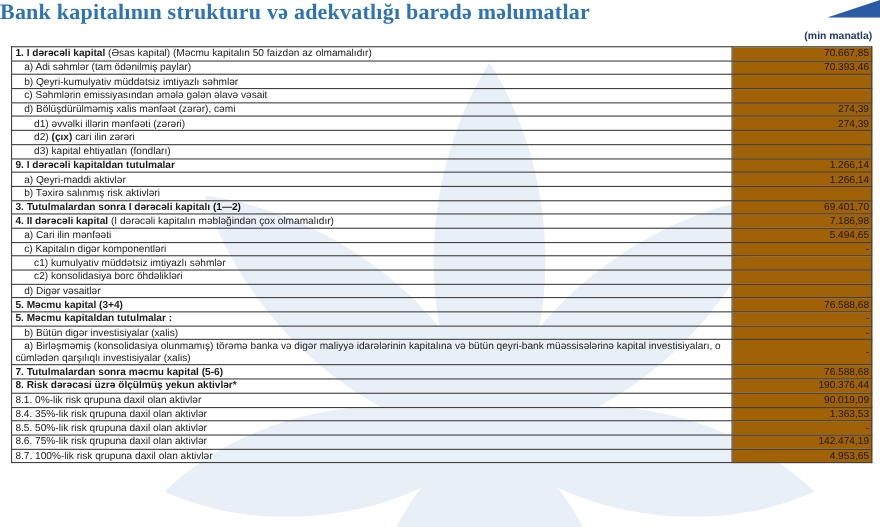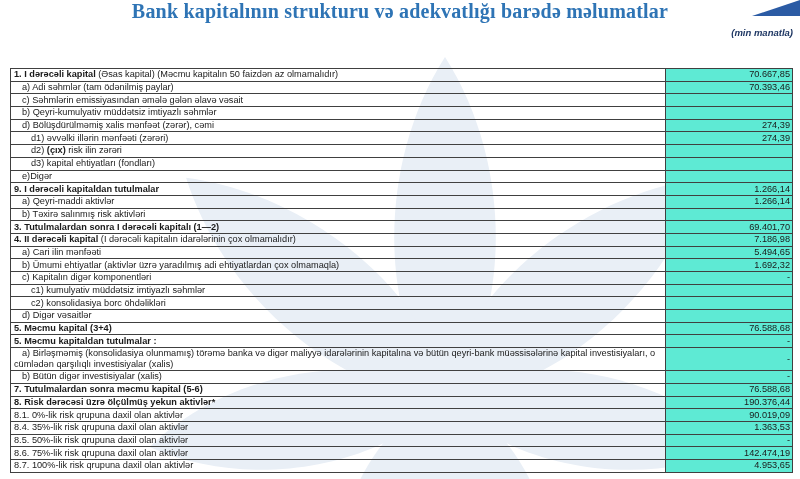--- a/index.html
+++ b/index.html
@@ -2,40 +2,40 @@
 <html><head>
 <meta charset="utf-8">
 <style>
   html,body{margin:0;padding:0;}
   body{
     width:800px;height:479px;position:relative;overflow:hidden;background:#ffffff;
     font-family:"Liberation Sans",sans-serif;
   }
   .watermark{position:absolute;left:0;top:0;z-index:0;pointer-events:none;}
   .page-title{
-    position:absolute;top:0px;left:0;width:100%;text-align:center;
+    position:absolute;top:0px;left:0;width:100%;
     font-family:"Liberation Serif",serif;font-weight:bold;font-size:20px;
     color:#2E74B5;z-index:2;letter-spacing:.2px;
   }
   .unit-note{
-    position:absolute;top:27px;right:7px;font-size:9.5px;font-style:italic;
+    position:absolute;top:27px;right:7px;font-size:9.5px;
     font-weight:bold;color:#1F3864;z-index:2;
   }
   .corner-logo{position:absolute;top:0;right:0;z-index:2;}
   table.cap{
     position:absolute;left:10px;top:42px;width:783px;border-collapse:collapse;
-    z-index:1;table-layout:fixed;margin-top:26px;
+    z-index:1;table-layout:fixed;
   }
   table.cap td{
     border:1px solid #404040;font-size:9.2px;line-height:11px;
     padding:0 2px 0 3px;color:#1a1a1a;vertical-align:middle;
   }
   table.cap tr{height:12.7px;}
   td.value{
-    width:121px;background:#5eead4;text-align:right;color:#1F3864;
+    width:121px;background:#a16207;text-align:right;color:#1F3864;
     padding-right:3px;font-size:9.2px;
   }
   .b{font-weight:bold;}
   .ind-0{text-indent:0;}
   .ind-1{text-indent:8px;}
   .ind-2{text-indent:17px;}
 </style>
 </head>
 <body>
 
@@ -65,74 +65,66 @@
   <tbody id="rows">
       <tr>
         <td class="label ind-0"><span class="b">1. I dərəcəli kapital </span><span>(Əsas kapital) (Məcmu kapitalın 50 faizdən  az olmamalıdır)</span></td>
         <td class="value">70.667,85</td>
       </tr>
       <tr>
         <td class="label ind-1"><span>a) Adi səhmlər (tam ödənilmiş paylar)</span></td>
         <td class="value">70.393,46</td>
       </tr>
       <tr>
-        <td class="label ind-1"><span>c) Səhmlərin emissiyasından əmələ gələn  əlavə vəsait</span></td>
+        <td class="label ind-1"><span>b) Qeyri-kumulyativ müddətsiz imtiyazlı səhmlər</span></td>
         <td class="value"></td>
       </tr>
       <tr>
-        <td class="label ind-1"><span>b) Qeyri-kumulyativ müddətsiz imtiyazlı səhmlər</span></td>
+        <td class="label ind-1"><span>c) Səhmlərin emissiyasından əmələ gələn  əlavə vəsait</span></td>
         <td class="value"></td>
       </tr>
       <tr>
         <td class="label ind-1"><span>d)  Bölüşdürülməmiş xalis mənfəət (zərər), cəmi</span></td>
         <td class="value">274,39</td>
       </tr>
       <tr>
         <td class="label ind-2"><span>d1) əvvəlki illərin mənfəəti (zərəri)</span></td>
         <td class="value">274,39</td>
       </tr>
       <tr>
-        <td class="label ind-2"><span>d2) </span><span class="b">(çıx)</span><span> risk ilin zərəri</span></td>
+        <td class="label ind-2"><span>d2) </span><span class="b">(çıx)</span><span> cari ilin zərəri</span></td>
         <td class="value"></td>
       </tr>
       <tr>
         <td class="label ind-2"><span>d3) kapital ehtiyatları (fondları)</span></td>
-        <td class="value"></td>
-      </tr>
-      <tr>
-        <td class="label ind-1"><span>e)Digər</span></td>
         <td class="value"></td>
       </tr>
       <tr>
         <td class="label ind-0"><span class="b">9. I dərəcəli kapitaldan  tutulmalar</span></td>
         <td class="value">1.266,14</td>
       </tr>
       <tr>
         <td class="label ind-1"><span>a) Qeyri-maddi aktivlər</span></td>
         <td class="value">1.266,14</td>
       </tr>
       <tr>
         <td class="label ind-1"><span>b) Təxirə salınmış risk aktivləri</span></td>
         <td class="value"></td>
       </tr>
       <tr>
         <td class="label ind-0"><span class="b">3. Tutulmalardan  sonra I dərəcəli kapitalı (1—2)</span></td>
         <td class="value">69.401,70</td>
       </tr>
       <tr>
-        <td class="label ind-0"><span class="b">4. II dərəcəli  kapital </span><span>(I dərəcəli  kapitalın  idarələrinin çox olmamalıdır)</span></td>
+        <td class="label ind-0"><span class="b">4. II dərəcəli  kapital </span><span>(I dərəcəli  kapitalın  məbləğindən çox olmamalıdır)</span></td>
         <td class="value">7.186,98</td>
       </tr>
       <tr>
         <td class="label ind-1"><span>a) Cari ilin mənfəəti</span></td>
         <td class="value">5.494,65</td>
-      </tr>
-      <tr>
-        <td class="label ind-1"><span>b) Ümumi ehtiyatlar (aktivlər üzrə yaradılmış adi ehtiyatlardan çox olmamaqla)</span></td>
-        <td class="value">1.692,32</td>
       </tr>
       <tr>
         <td class="label ind-1"><span>c)  Kapitalın digər komponentləri</span></td>
         <td class="value">-</td>
       </tr>
       <tr>
         <td class="label ind-2"><span>c1) kumulyativ müddətsiz imtiyazlı səhmlər</span></td>
         <td class="value"></td>
       </tr>
       <tr>
@@ -145,25 +137,25 @@
       </tr>
       <tr>
         <td class="label ind-0"><span class="b">5. Məcmu kapital (3+4)</span></td>
         <td class="value">76.588,68</td>
       </tr>
       <tr>
         <td class="label ind-0"><span class="b">5. Məcmu kapitaldan tutulmalar :</span></td>
         <td class="value">-</td>
       </tr>
       <tr>
-        <td class="label ind-1"><span>a)   Birləşməmiş (konsolidasiya olunmamış) törəmə banka və digər maliyyə idarələrinin kapitalına və bütün qeyri-bank müəssisələrinə kapital investisiyaları, o cümlədən qarşılıqlı investisiyalar (xalis)</span></td>
+        <td class="label ind-1"><span>b)   Bütün digər investisiyalar (xalis)</span></td>
         <td class="value">-</td>
       </tr>
       <tr>
-        <td class="label ind-1"><span>b)   Bütün digər investisiyalar (xalis)</span></td>
+        <td class="label ind-1"><span>a)   Birləşməmiş (konsolidasiya olunmamış) törəmə banka və digər maliyyə idarələrinin kapitalına və bütün qeyri-bank müəssisələrinə kapital investisiyaları, o cümlədən qarşılıqlı investisiyalar (xalis)</span></td>
         <td class="value">-</td>
       </tr>
       <tr>
         <td class="label ind-0"><span class="b">7. Tutulmalardan  sonra məcmu kapital (5-6)</span></td>
         <td class="value">76.588,68</td>
       </tr>
       <tr>
         <td class="label ind-0"><span class="b">8. Risk dərəcəsi üzrə ölçülmüş  yekun aktivlər*</span></td>
         <td class="value">190.376,44</td>
       </tr>

